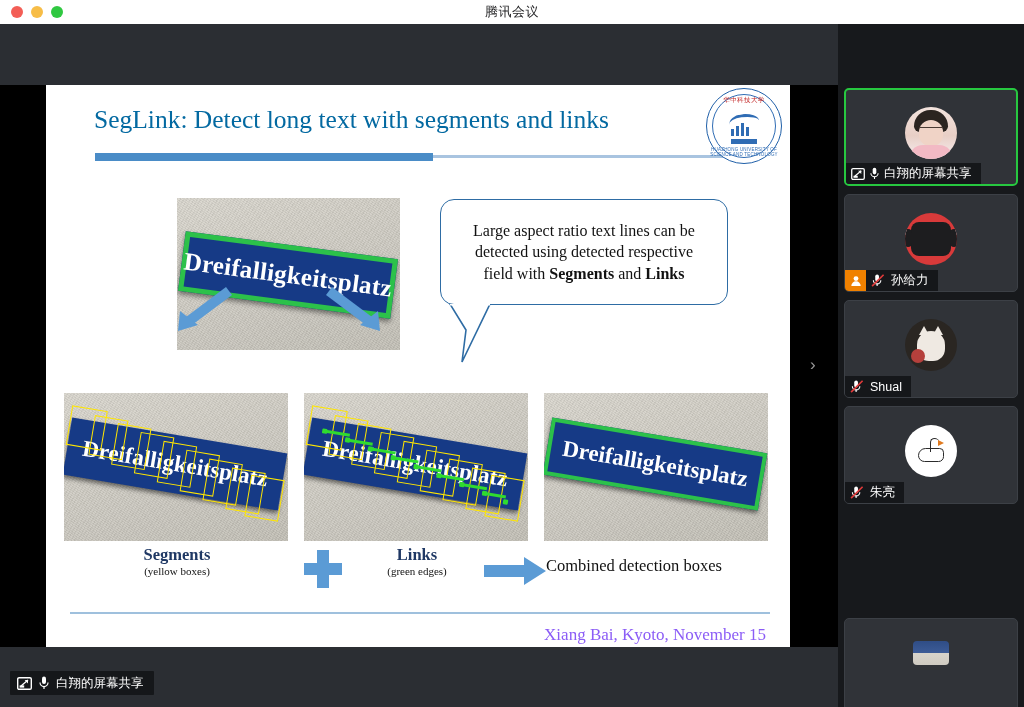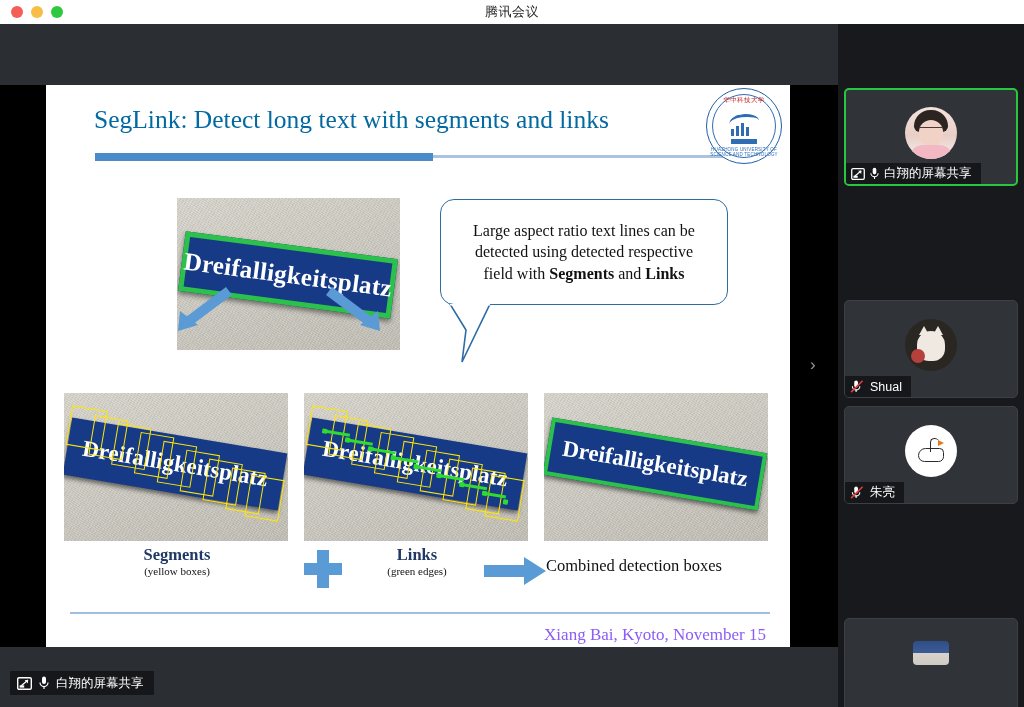--- a/index.html
+++ b/index.html
@@ -523,20 +523,41 @@
         </svg>
         <svg width="9" height="13" viewBox="0 0 10 14">
           <rect x="3" y="0.6" width="4" height="7.4" rx="2" fill="#fff"></rect>
           <path d="M1 6.6 a4 4 0 0 0 8 0" fill="none" stroke="#fff" stroke-width="1.2"></path>
           <path d="M5 10.6 V13" stroke="#fff" stroke-width="1.2"></path>
         </svg>
         <span class="nm">白翔的屏幕共享</span>
       </div>
     </div>
 
+    <div class="tile" style="top:170px;">
+      <div class="avatar av-red">
+        <span class="stripe"></span>
+          <span class="hs"></span>
+      </div>
+      <div class="name-bar with-host">
+        <span class="host-badge">
+          <svg width="12" height="12" viewBox="0 0 12 12">
+            <circle cx="6" cy="3.6" r="2.4" fill="#fff"></circle>
+            <path d="M1.3 11 a4.7 4.7 0 0 1 9.4 0 Z" fill="#fff"></path>
+          </svg>
+        </span>
+        <svg width="15" height="13" viewBox="0 0 15 14">
+          <rect x="4" y="0.6" width="4" height="7.4" rx="2" fill="#fff"></rect>
+          <path d="M2 6.6 a4 4 0 0 0 8 0" fill="none" stroke="#fff" stroke-width="1.2"></path>
+          <path d="M6 10.6 V13" stroke="#fff" stroke-width="1.2"></path>
+          <path d="M0.6 13 L13 0.8" stroke="#e03a3a" stroke-width="1.8"></path>
+        </svg>
+        <span class="nm">孙给力</span>
+      </div>
+    </div>
 
     <div class="tile" style="top:276px;">
       <div class="avatar av-dark">
         <span class="cat"></span>
           <span class="blob"></span>
       </div>
       <div class="name-bar">
         <svg width="15" height="13" viewBox="0 0 15 14">
           <rect x="4" y="0.6" width="4" height="7.4" rx="2" fill="#fff"></rect>
           <path d="M2 6.6 a4 4 0 0 0 8 0" fill="none" stroke="#fff" stroke-width="1.2"></path>

